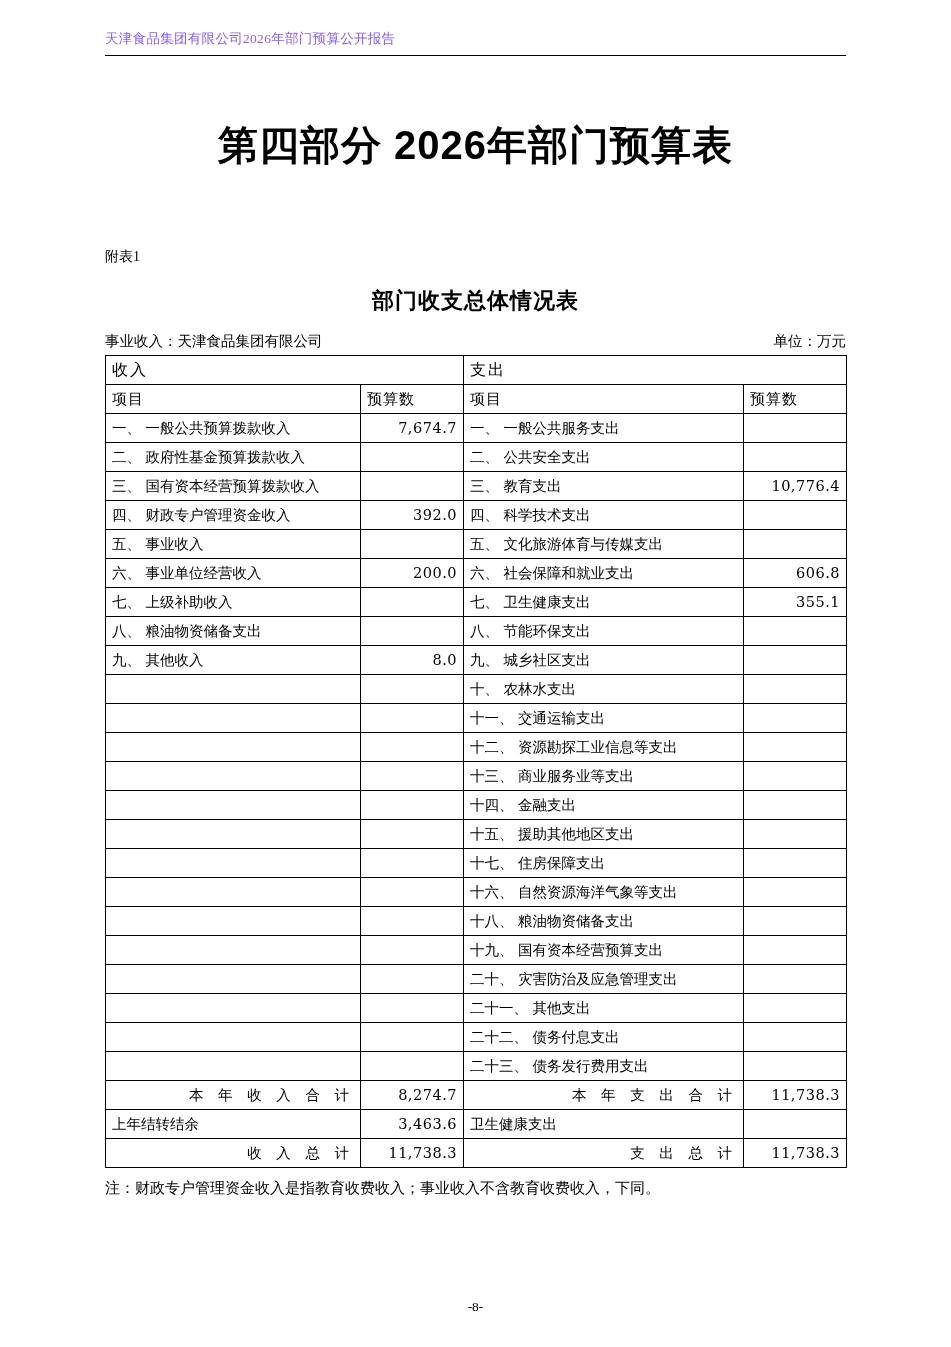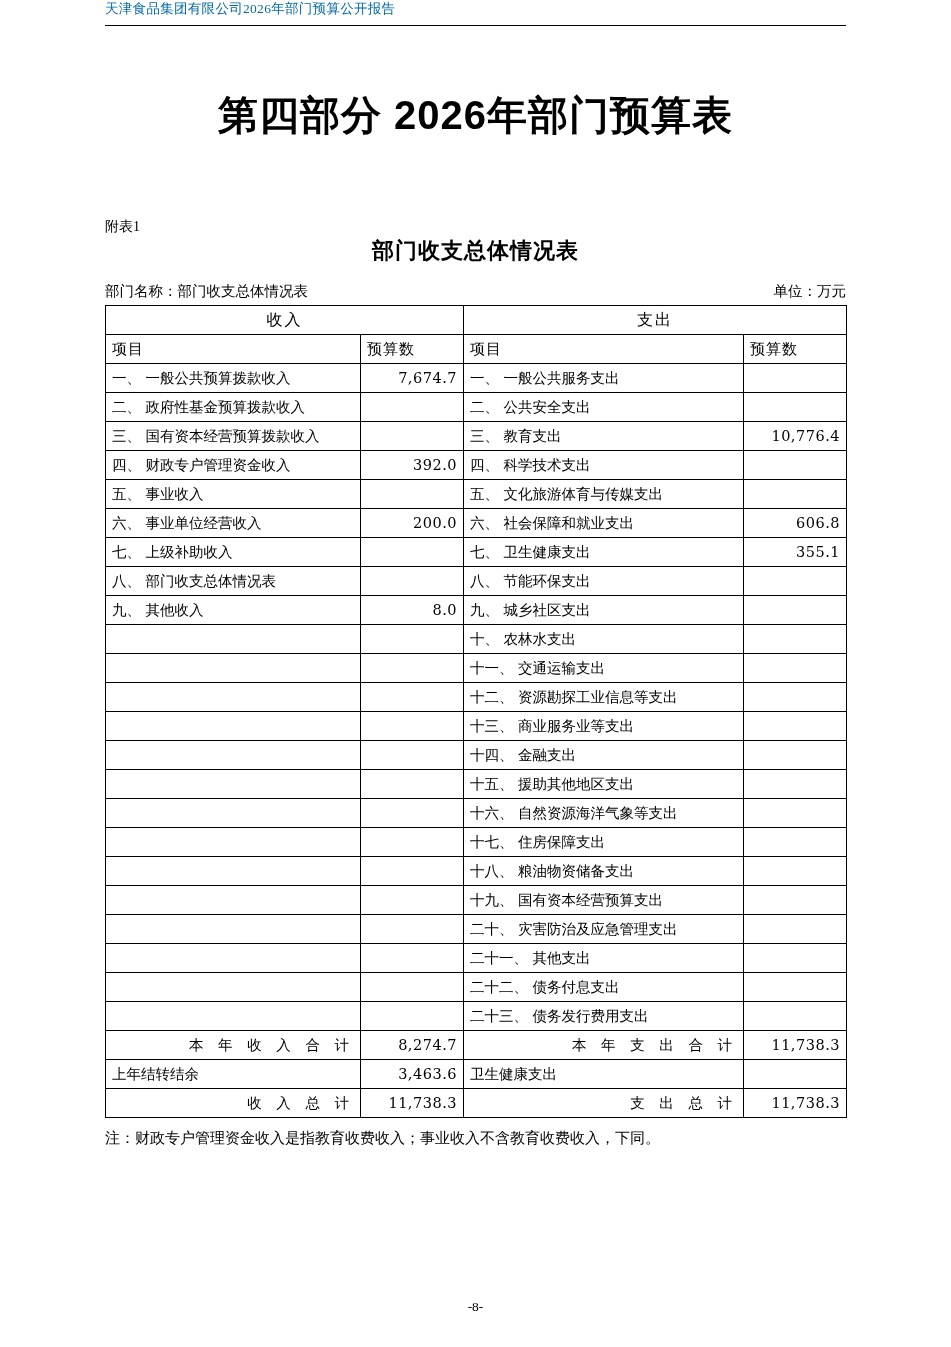--- a/index.html
+++ b/index.html
@@ -16,24 +16,25 @@
   }
   .page {
     position: relative;
     width: 951px;
     height: 1347px;
     box-sizing: border-box;
     padding: 0 105px;
   }
   
   .running-header {
+    padding-top: 30px;
     font-family: "Liberation Serif", "DejaVu Serif", serif;
     font-size: 13.5px;
     letter-spacing: 0.3px;
-    color: #0369a1;
+    color: #8b5cf6;
   }
   .header-rule {
     margin-top: 7px;
     border-bottom: 1px solid #000;
     width: 100%;
   }
   
   .main-title {
     text-align: center;
     font-family: Liberation Sans, sans-serif;
@@ -45,21 +46,21 @@
   
   .annex-label {
     margin-top: 75px;
     font-size: 14px;
     font-family: "Liberation Serif", "DejaVu Serif", serif;
   }
   .table-title {
     text-align: center;
     font-weight: bold;
     font-size: 22px;
-    margin-top: 0;
+    margin-top: 20px;
     letter-spacing: 1px;
     font-family: "Liberation Serif", "DejaVu Serif", serif;
   }
   .meta-row {
     display: flex;
     justify-content: space-between;
     align-items: flex-end;
     font-size: 14.5px;
     margin-top: 16px;
     margin-bottom: 4px;
@@ -75,21 +76,21 @@
     font-size: 14.5px;
   }
   table.budget td, table.budget th {
     border: 1px solid #000;
     padding: 3px 6px;
     height: 22px;
     vertical-align: middle;
     font-weight: normal;
   }
   .grp-head {
-    text-align: center;
+    text-align: left;
     font-size: 16px;
     letter-spacing: 2px;
     padding: 4px 6px;
   }
   .col-head {
     text-align: left;
     font-size: 15px;
     letter-spacing: 1px;
   }
   .item-cell {
@@ -138,21 +139,21 @@
 
   <div class="running-header">天津食品集团有限公司2026年部门预算公开报告</div>
   <div class="header-rule"></div>
 
   <div class="main-title">第四部分 2026年部门预算表</div>
 
   <div class="annex-label">附表1</div>
   <div class="table-title">部门收支总体情况表</div>
 
   <div class="meta-row">
-    <div class="meta-left">部门名称：部门收支总体情况表</div>
+    <div class="meta-left">事业收入：天津食品集团有限公司</div>
     <div class="meta-right">单位：万元</div>
   </div>
 
   <table class="budget">
     <colgroup>
       <col class="c1">
         <col class="c2">
         <col class="c3">
         <col class="c4">
     </colgroup>
@@ -203,21 +204,21 @@
           <td class="item-cell">六、 社会保障和就业支出</td>
           <td class="num-cell">606.8</td>
         </tr>
         <tr>
           <td class="item-cell">七、 上级补助收入</td>
           <td class="num-cell"></td>
           <td class="item-cell">七、 卫生健康支出</td>
           <td class="num-cell">355.1</td>
         </tr>
         <tr>
-          <td class="item-cell">八、 部门收支总体情况表</td>
+          <td class="item-cell">八、 粮油物资储备支出</td>
           <td class="num-cell"></td>
           <td class="item-cell">八、 节能环保支出</td>
           <td class="num-cell"></td>
         </tr>
         <tr>
           <td class="item-cell">九、 其他收入</td>
           <td class="num-cell">8.0</td>
           <td class="item-cell">九、 城乡社区支出</td>
           <td class="num-cell"></td>
         </tr>
@@ -253,27 +254,27 @@
         </tr>
         <tr>
           <td class="item-cell"></td>
           <td class="num-cell"></td>
           <td class="item-cell">十五、 援助其他地区支出</td>
           <td class="num-cell"></td>
         </tr>
         <tr>
           <td class="item-cell"></td>
           <td class="num-cell"></td>
+          <td class="item-cell">十七、 住房保障支出</td>
+          <td class="num-cell"></td>
+        </tr>
+        <tr>
+          <td class="item-cell"></td>
+          <td class="num-cell"></td>
           <td class="item-cell">十六、 自然资源海洋气象等支出</td>
-          <td class="num-cell"></td>
-        </tr>
-        <tr>
-          <td class="item-cell"></td>
-          <td class="num-cell"></td>
-          <td class="item-cell">十七、 住房保障支出</td>
           <td class="num-cell"></td>
         </tr>
         <tr>
           <td class="item-cell"></td>
           <td class="num-cell"></td>
           <td class="item-cell">十八、 粮油物资储备支出</td>
           <td class="num-cell"></td>
         </tr>
         <tr>
           <td class="item-cell"></td>

